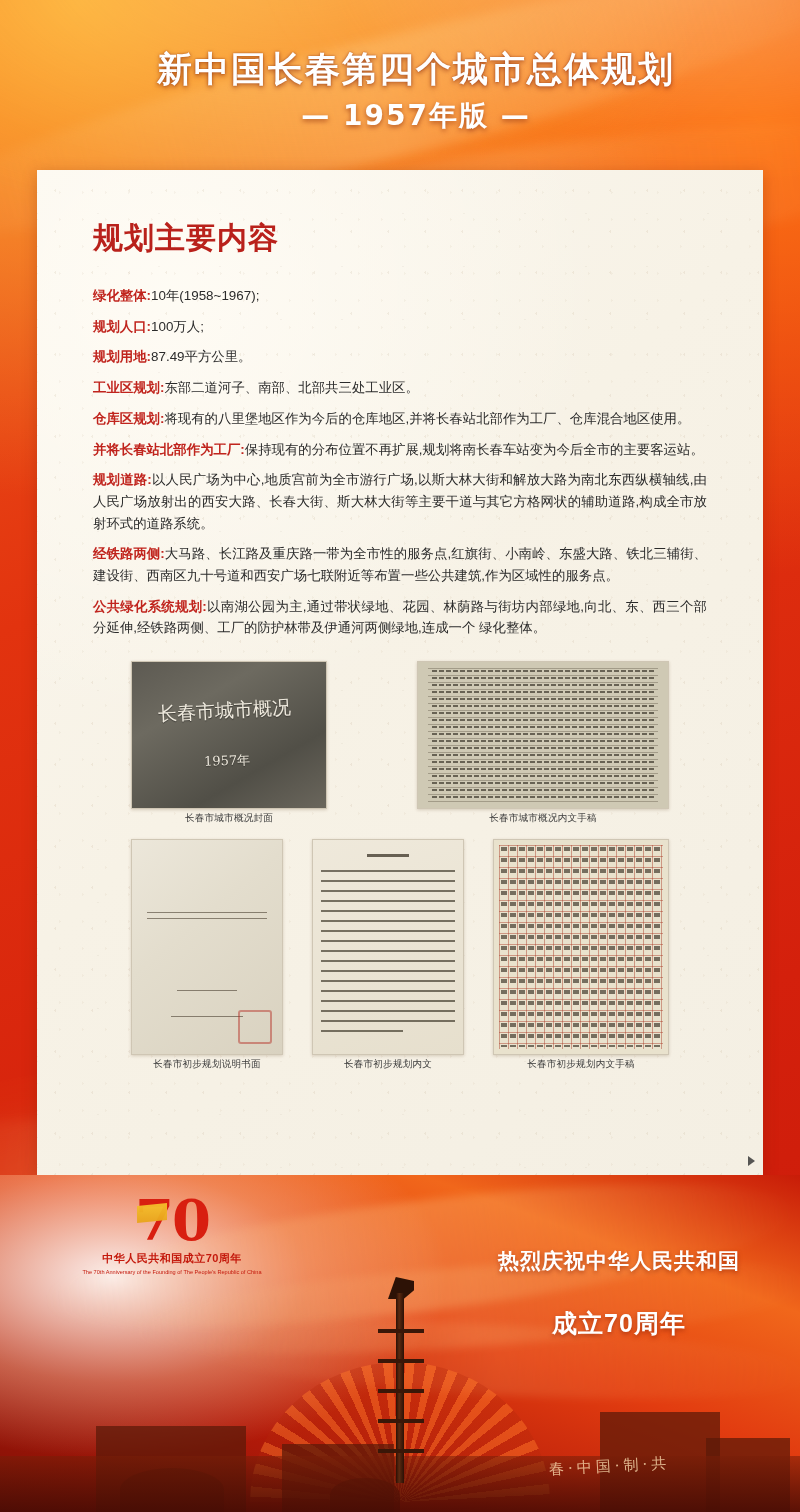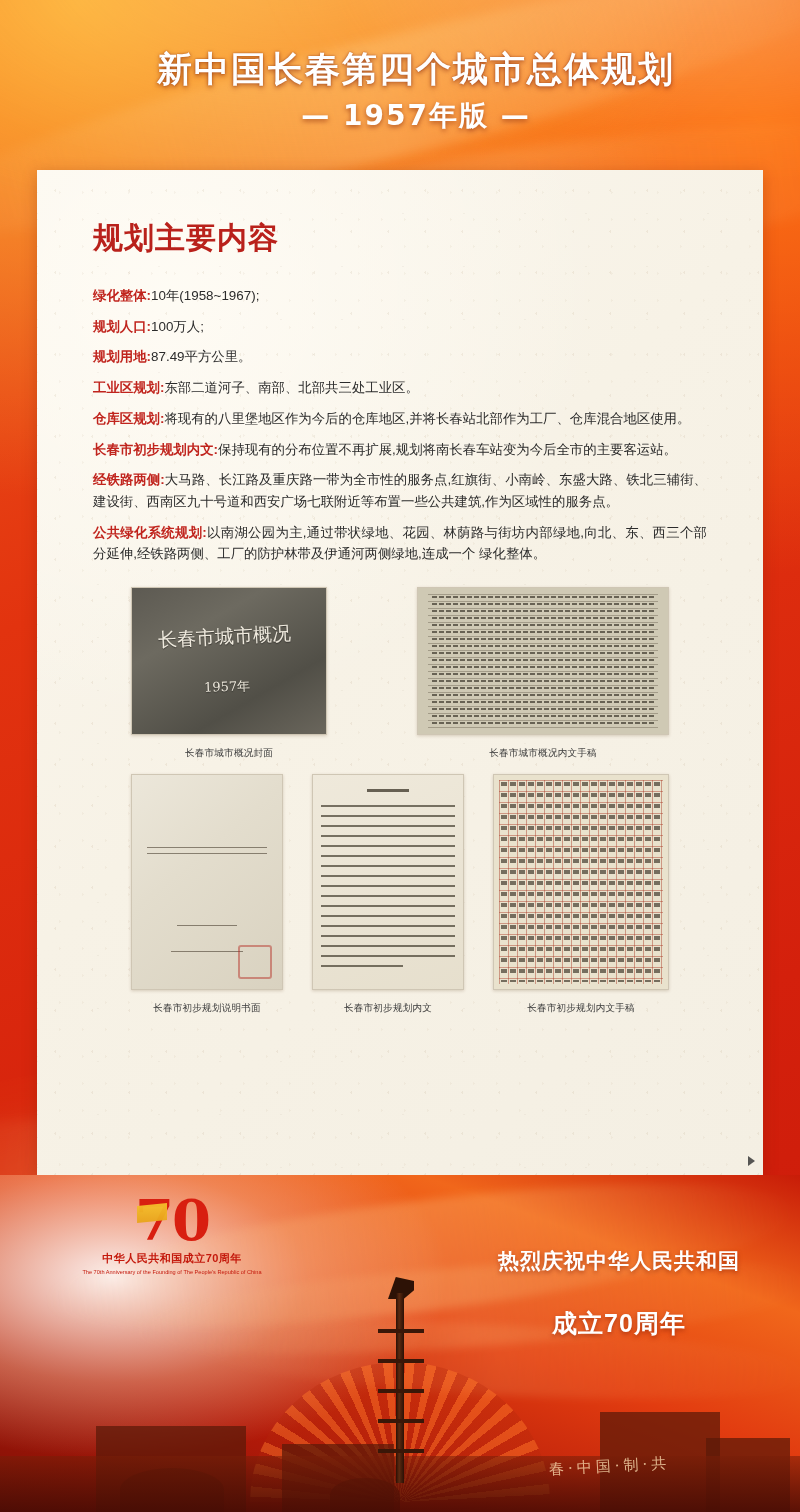--- a/index.html
+++ b/index.html
@@ -132,21 +132,21 @@
   .row2 { margin-top: 14px; }
   .fig { text-align: center; }
   .fig .frame {
     border: 1px solid #cfc6b4;
     background: #dcd6c7;
     box-shadow: 0 1px 3px rgba(100,70,30,.22);
     overflow: hidden;
     position: relative;
   }
   .fig .cap {
-    margin-top: 12px;
+    margin-top: 3px;
     font-size: 9.6px;
     color: #3b3b3b;
     letter-spacing: .2px;
   }
 
   
   .scan {
     width: 100%; height: 100%;
     position: relative;
   }
@@ -350,21 +350,24 @@
     <p class="para">
       <span class="lab">规划用地:</span><span>87.49平方公里。</span>
     </p>
     <p class="para">
       <span class="lab">工业区规划:</span><span>东部二道河子、南部、北部共三处工业区。</span>
     </p>
     <p class="para">
       <span class="lab">仓库区规划:</span><span>将现有的八里堡地区作为今后的仓库地区,并将长春站北部作为工厂、仓库混合地区使用。</span>
     </p>
     <p class="para">
-      <span class="lab">长春市初步规划内文:</span><span>保持现有的分布位置不再扩展,规划将南长春车站变为今后全市的主要客运站。</span>
+      <span class="lab">并将长春站北部作为工厂:</span><span>保持现有的分布位置不再扩展,规划将南长春车站变为今后全市的主要客运站。</span>
+    </p>
+    <p class="para">
+      <span class="lab">规划道路:</span><span>以人民广场为中心,地质宫前为全市游行广场,以斯大林大街和解放大路为南北东西纵横轴线,由人民广场放射出的西安大路、长春大街、斯大林大街等主要干道与其它方格网状的辅助道路,构成全市放射环式的道路系统。</span>
     </p>
     <p class="para">
       <span class="lab">经铁路两侧:</span><span>大马路、长江路及重庆路一带为全市性的服务点,红旗街、小南岭、东盛大路、铁北三辅街、建设街、西南区九十号道和西安广场七联附近等布置一些公共建筑,作为区域性的服务点。</span>
     </p>
     <p class="para">
       <span class="lab">公共绿化系统规划:</span><span>以南湖公园为主,通过带状绿地、花园、林荫路与街坊内部绿地,向北、东、西三个部分延伸,经铁路两侧、工厂的防护林带及伊通河两侧绿地,连成一个 绿化整体。</span>
     </p>
 
     <div class="figs">
 

